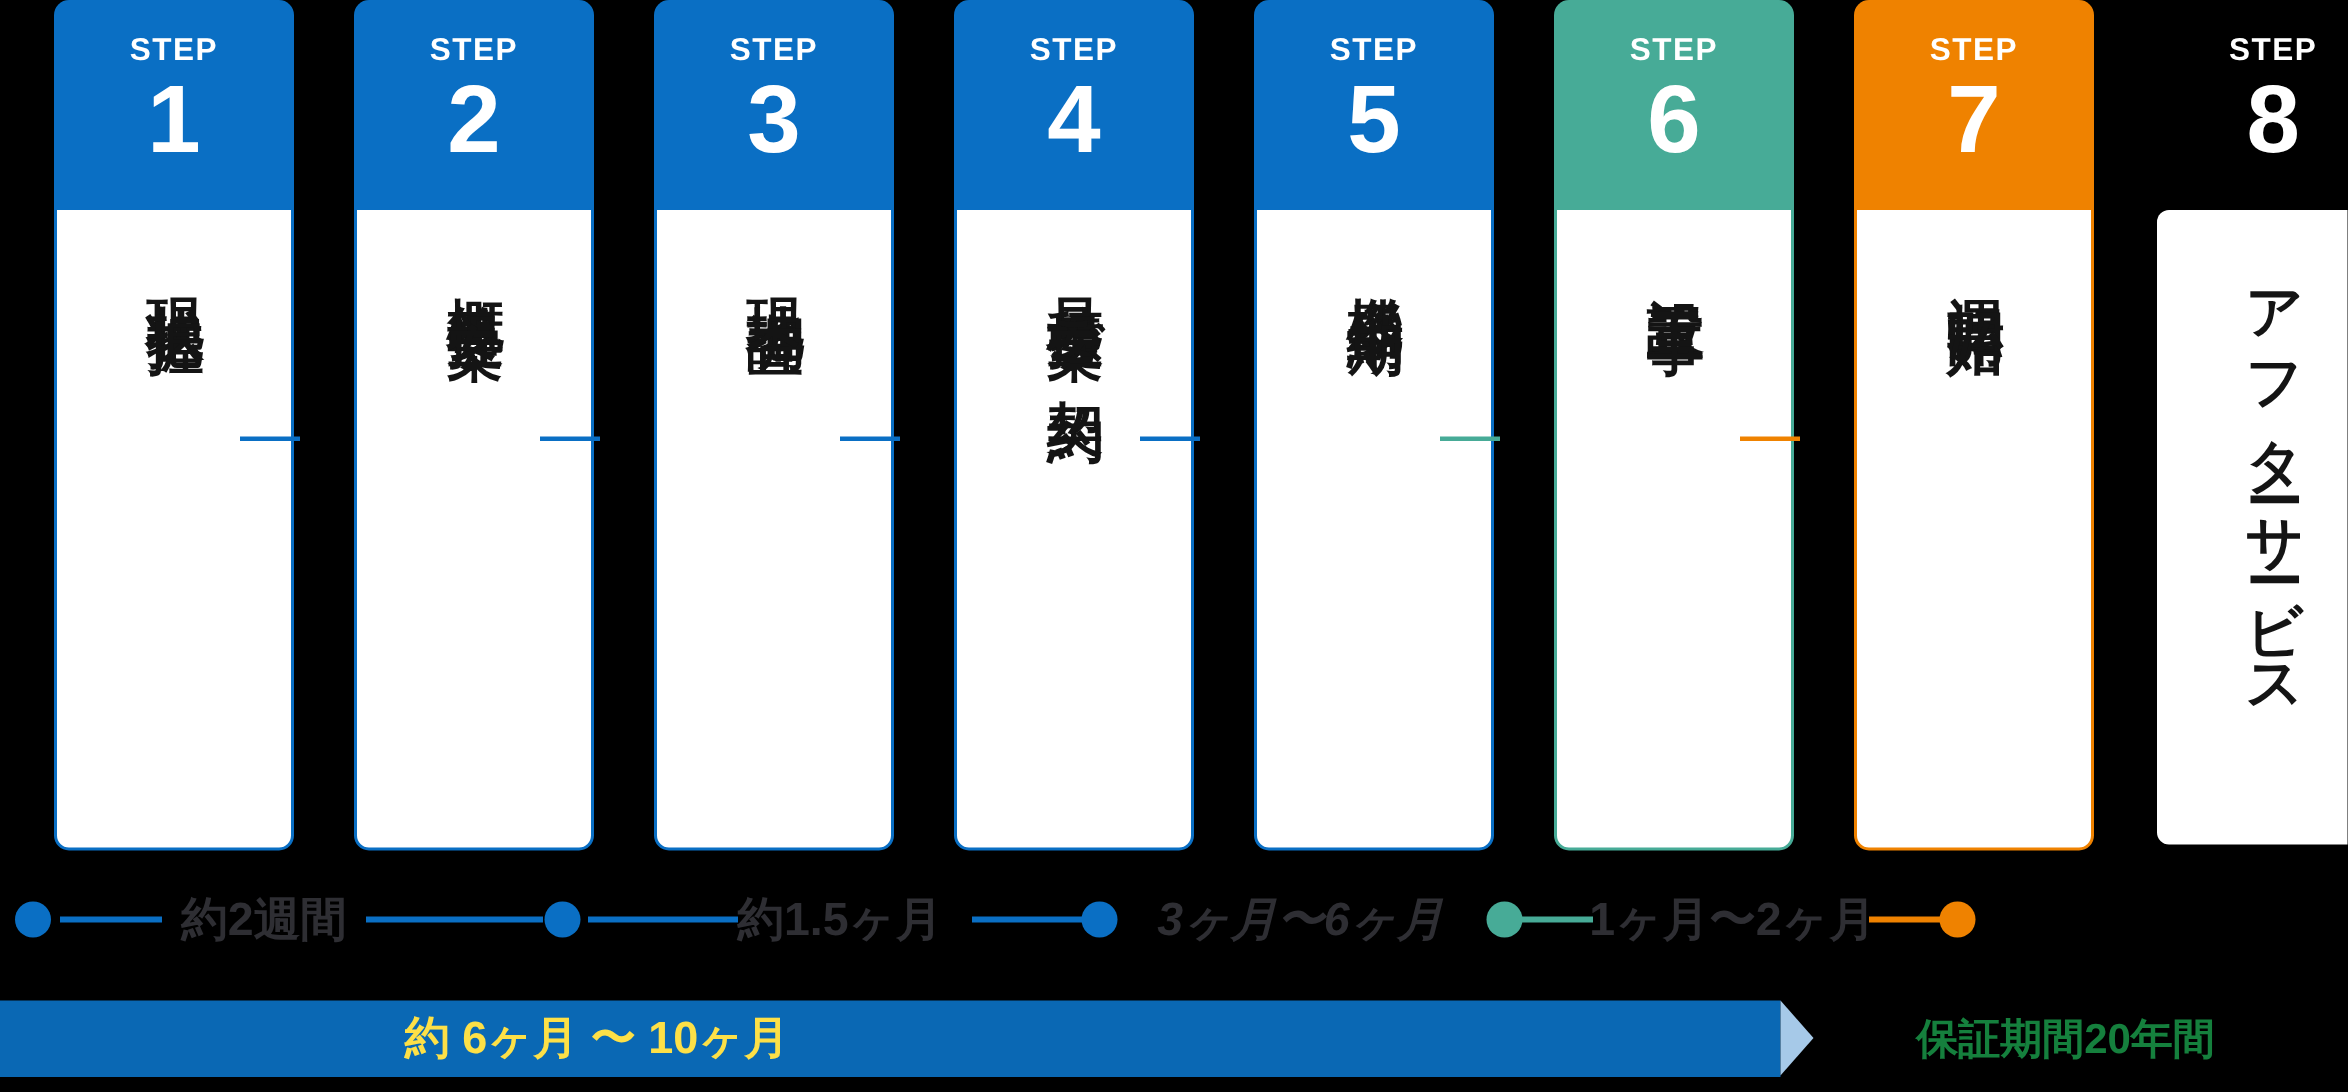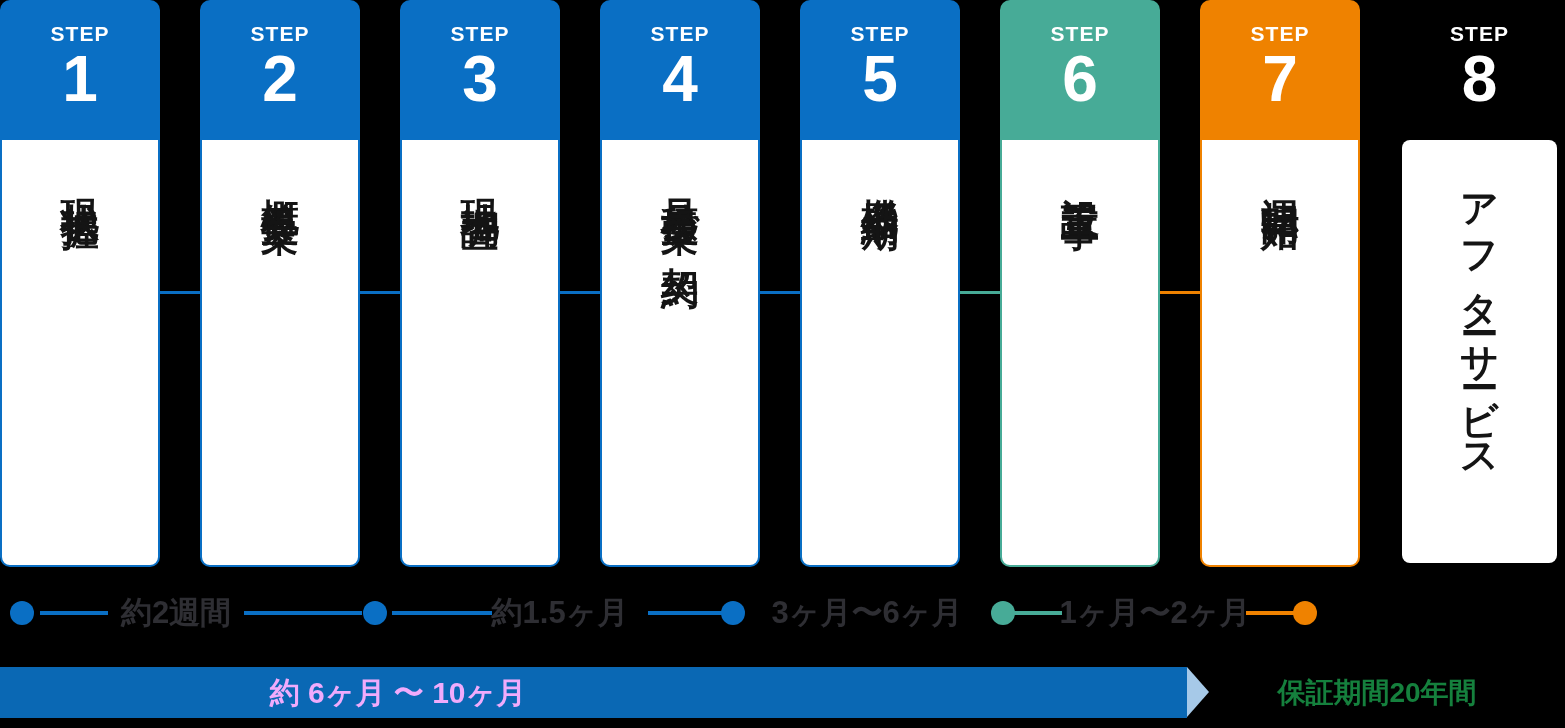--- a/index.html
+++ b/index.html
@@ -9,21 +9,21 @@
   }
   #canvas{
     position:relative;
     width:1565px;height:728px;
     background:var(--bg,#000);
     overflow:hidden;
   }
   *{box-sizing:border-box;}
 
   
-  .card{position:absolute;top:0;}
+  .card{position:absolute;top:0;margin-left:36px;}
   .card-header{
     position:absolute;left:0;top:0;width:100%;height:138px;
     border-radius:10px 10px 0 0;
     display:flex;flex-direction:column;align-items:center;
     padding-top:22px;
     color:#fff;
   }
   .card-header.no-bg{background:transparent !important;border-radius:0;}
   .step-word{
     font-size:21px;font-weight:600;letter-spacing:1px;line-height:1.1;
@@ -68,21 +68,21 @@
   .banner-arrow{
     position:absolute;left:1187px;top:667px;
     width:0;height:0;
     border-top:25.5px solid transparent;
     border-bottom:25.5px solid transparent;
     border-left:22px solid var(--arrow-blue,#a6c9e8);
   }
   .banner-duration{
     position:absolute;left:398px;top:667px;transform:translateX(-50%);
     height:51px;line-height:51px;
-    font-size:30px;font-weight:bold;color:#f0abfc;white-space:nowrap;
+    font-size:30px;font-weight:bold;color:#fde047;white-space:nowrap;
   }
   .warranty{
     position:absolute;left:1377px;top:667px;transform:translateX(-50%);
     height:51px;line-height:51px;
     font-size:28px;font-weight:bold;color:#15803d;white-space:nowrap;
   }
 </style>
 </head>
 <body>
 
@@ -176,21 +176,21 @@
       <div class="tl-dot" style="left: 991px; background: rgb(71, 171, 151);"></div>
       <div class="tl-dot" style="left: 1293px; background: rgb(239, 130, 0);"></div>
       <div class="tl-line" style="left: 40px; width: 68px; background: rgb(10, 111, 196);"></div>
       <div class="tl-line" style="left: 244px; width: 118px; background: rgb(10, 111, 196);"></div>
       <div class="tl-line" style="left: 392px; width: 100px; background: rgb(10, 111, 196);"></div>
       <div class="tl-line" style="left: 648px; width: 74px; background: rgb(10, 111, 196);"></div>
       <div class="tl-line" style="left: 1014px; width: 48px; background: rgb(71, 171, 151);"></div>
       <div class="tl-line" style="left: 1246px; width: 48px; background: rgb(239, 130, 0);"></div>
       <div class="tl-label" style="left: 176px;">約2週間</div>
       <div class="tl-label" style="left: 560px;">約1.5ヶ月</div>
-      <div class="tl-label" style="left: 867px;">3ヶ月〜6ヶ月</div>
+      <div class="tl-label" style="left: 867px; font-style: italic;">3ヶ月〜6ヶ月</div>
       <div class="tl-label" style="left: 1155px; text-align: center;">1ヶ月〜2ヶ月</div>
     </div>
 
   <div class="banner-bar"></div>
   <div class="banner-arrow"></div>
   <div class="banner-duration">約 6ヶ月 〜 10ヶ月</div>
   <div class="warranty">保証期間20年間</div>
 </div>
 
 </body></html>

